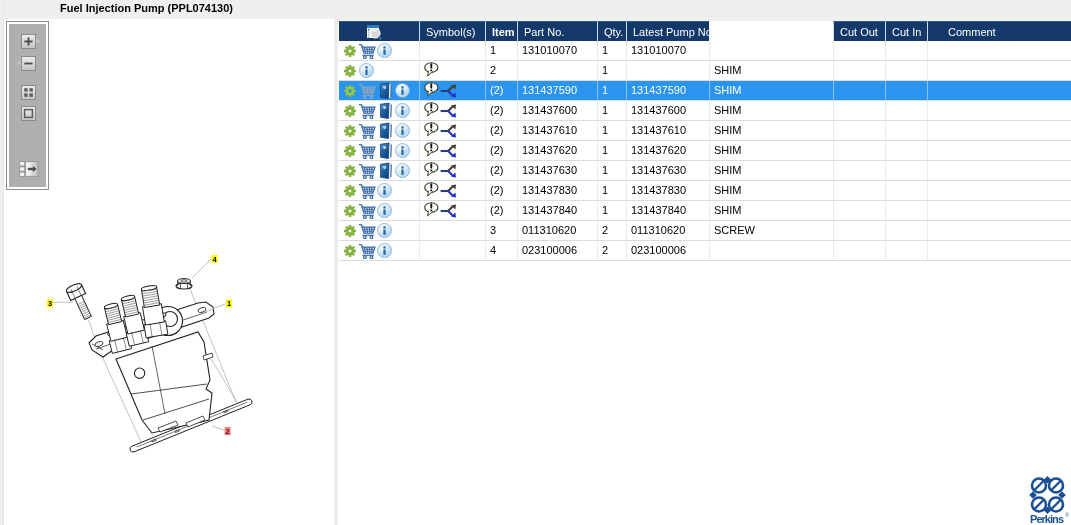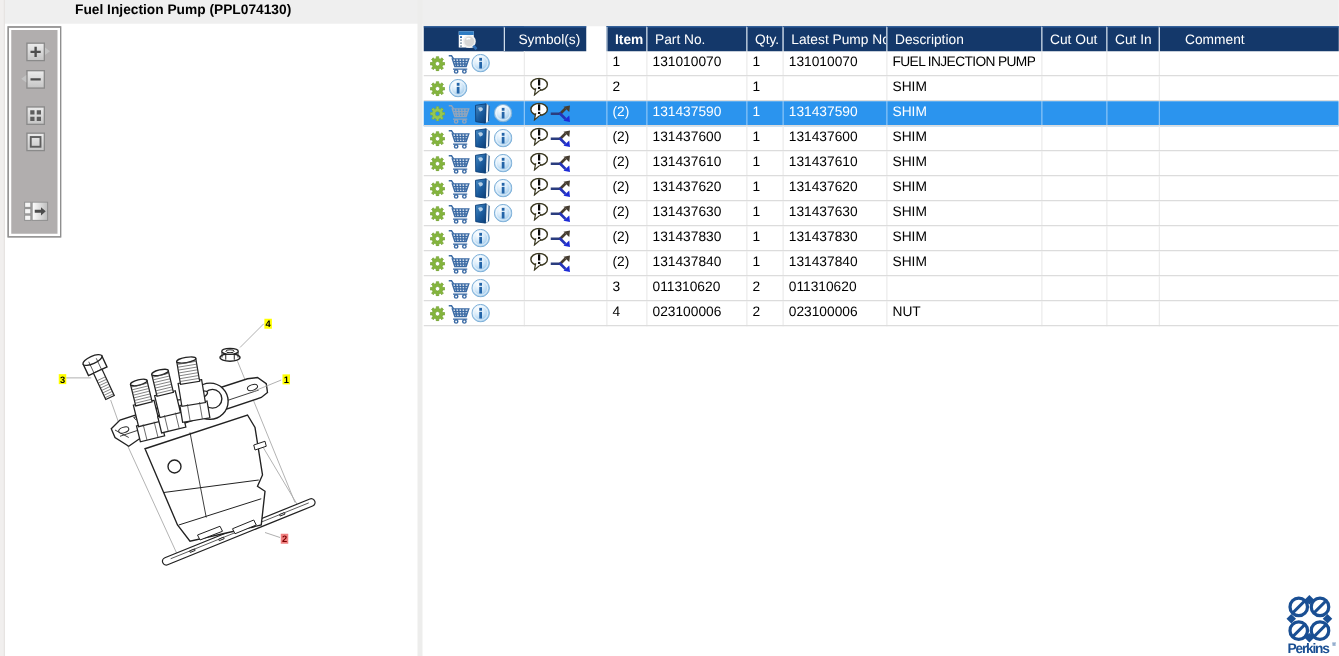--- a/index.html
+++ b/index.html
@@ -166,26 +166,25 @@
 
   <div id="gutter"></div>
 
   <div id="tablewrap">
 
     <div class="hdr" style="left:0px;width:80px;">
         <svg class="icn" style="left:27px;top:2px;" width="16" height="17" viewBox="0 0 16 17">
           <use href="#hdricon"></use>
         </svg>
       </div>
-    <div class="hdr hsep" style="left:64px;width:66px;text-align:center;"><span>Symbol(s)</span></div>
+    <div class="hdr hsep" style="left:80px;width:66px;"><span>Symbol(s)</span></div>
     <div class="hdr hsep" style="left:146px;width:32px;font-weight:bold;"><span>Item</span></div>
     <div class="hdr hsep" style="left:178px;width:80px;"><span>Part No.</span></div>
     <div class="hdr hsep" style="left:258px;width:29px;"><span>Qty.</span></div>
     <div class="hdr hsep" style="left:287px;width:83px;"><span>Latest Pump No.</span></div>
-    <div class="hdr hsep" style="left:370px;width:124px;"><span>Description</span></div>
     <div class="hdr hsep" style="left:494px;width:52px;"><span>Cut Out</span></div>
     <div class="hdr hsep" style="left:546px;width:42px;"><span>Cut In</span></div>
     <div class="hdr hsep" style="left:588px;width:164px;padding-left:14px;"><span>Comment</span></div>
     <div class="row" style="top:20px;left:0;width:732px;">
       <svg class="icn" style="left:5px;top:4px;" width="12" height="12" viewBox="0 0 12 12">
           <use href="#gear"></use>
         </svg>
       <svg class="icn" style="left:19px;top:2px;" width="18" height="16" viewBox="0 0 18 16">
           <use href="#cart"></use>
         </svg>
@@ -198,21 +197,20 @@
       <div style="position:absolute;left:258px;top:0;width:1px;height:20px;background:#ebebeb;"></div>
       <div style="position:absolute;left:287px;top:0;width:1px;height:20px;background:#ebebeb;"></div>
       <div style="position:absolute;left:370px;top:0;width:1px;height:20px;background:#ebebeb;"></div>
       <div style="position:absolute;left:494px;top:0;width:1px;height:20px;background:#ebebeb;"></div>
       <div style="position:absolute;left:546px;top:0;width:1px;height:20px;background:#ebebeb;"></div>
       <div style="position:absolute;left:588px;top:0;width:1px;height:20px;background:#ebebeb;"></div>
       <div class="cell" style="left:146px;width:27px;padding-left:5px;">1</div>
       <div class="cell" style="left:178px;width:75px;padding-left:5px;">131010070</div>
       <div class="cell" style="left:258px;width:24px;padding-left:5px;">1</div>
       <div class="cell" style="left:287px;width:78px;padding-left:5px;">131010070</div>
-      <div class="cell" style="left:370px;width:119px;padding-left:5px;letter-spacing:-0.5px;">FUEL INJECTION PUMP</div>
     </div>
     <div class="rowline" style="top:39px;"></div>
     <div class="row" style="top:40px;left:0;width:732px;">
       <svg class="icn" style="left:5px;top:4px;" width="12" height="12" viewBox="0 0 12 12">
           <use href="#gear"></use>
         </svg>
       <svg class="icn" style="left:20px;top:2px;" width="15" height="15" viewBox="0 0 15 15">
           <use href="#info"></use>
         </svg>
       <svg class="icn" style="left:85px;top:1px;" width="15" height="15" viewBox="0 0 15 15">
@@ -487,20 +485,21 @@
       <div style="position:absolute;left:258px;top:0;width:1px;height:20px;background:#ebebeb;"></div>
       <div style="position:absolute;left:287px;top:0;width:1px;height:20px;background:#ebebeb;"></div>
       <div style="position:absolute;left:370px;top:0;width:1px;height:20px;background:#ebebeb;"></div>
       <div style="position:absolute;left:494px;top:0;width:1px;height:20px;background:#ebebeb;"></div>
       <div style="position:absolute;left:546px;top:0;width:1px;height:20px;background:#ebebeb;"></div>
       <div style="position:absolute;left:588px;top:0;width:1px;height:20px;background:#ebebeb;"></div>
       <div class="cell" style="left:146px;width:27px;padding-left:5px;">3</div>
       <div class="cell" style="left:178px;width:75px;padding-left:5px;">011310620</div>
       <div class="cell" style="left:258px;width:24px;padding-left:5px;">2</div>
       <div class="cell" style="left:287px;width:78px;padding-left:5px;">011310620</div>
+      <div class="cell" style="left:370px;width:119px;padding-left:5px;">SCREW</div>
     </div>
     <div class="rowline" style="top:219px;"></div>
     <div class="row" style="top:220px;left:0;width:732px;">
       <svg class="icn" style="left:5px;top:4px;" width="12" height="12" viewBox="0 0 12 12">
           <use href="#gear"></use>
         </svg>
       <svg class="icn" style="left:19px;top:2px;" width="18" height="16" viewBox="0 0 18 16">
           <use href="#cart"></use>
         </svg>
       <svg class="icn" style="left:38px;top:2px;" width="15" height="15" viewBox="0 0 15 15">
@@ -512,21 +511,20 @@
       <div style="position:absolute;left:258px;top:0;width:1px;height:20px;background:#ebebeb;"></div>
       <div style="position:absolute;left:287px;top:0;width:1px;height:20px;background:#ebebeb;"></div>
       <div style="position:absolute;left:370px;top:0;width:1px;height:20px;background:#ebebeb;"></div>
       <div style="position:absolute;left:494px;top:0;width:1px;height:20px;background:#ebebeb;"></div>
       <div style="position:absolute;left:546px;top:0;width:1px;height:20px;background:#ebebeb;"></div>
       <div style="position:absolute;left:588px;top:0;width:1px;height:20px;background:#ebebeb;"></div>
       <div class="cell" style="left:146px;width:27px;padding-left:5px;">4</div>
       <div class="cell" style="left:178px;width:75px;padding-left:5px;">023100006</div>
       <div class="cell" style="left:258px;width:24px;padding-left:5px;">2</div>
       <div class="cell" style="left:287px;width:78px;padding-left:5px;">023100006</div>
-      <div class="cell" style="left:370px;width:119px;padding-left:5px;">NUT</div>
     </div>
     <div class="rowline" style="top:239px;"></div>
 
   </div>
 
   <svg id="drawing" width="335" height="504" viewBox="0 0 335 504" style="position:absolute;left:0;top:21px;">
   <line x1="88.5" y1="299.0" x2="97.0" y2="323.0" stroke="#a8a8a8" stroke-width="0.7"></line>
   <line x1="100.0" y1="331.0" x2="142.0" y2="423.0" stroke="#a8a8a8" stroke-width="0.7"></line>
   <line x1="190.0" y1="268.0" x2="236.0" y2="381.0" stroke="#a8a8a8" stroke-width="0.7"></line>
   <line x1="210.0" y1="336.0" x2="238.0" y2="383.0" stroke="#a8a8a8" stroke-width="0.7"></line>

